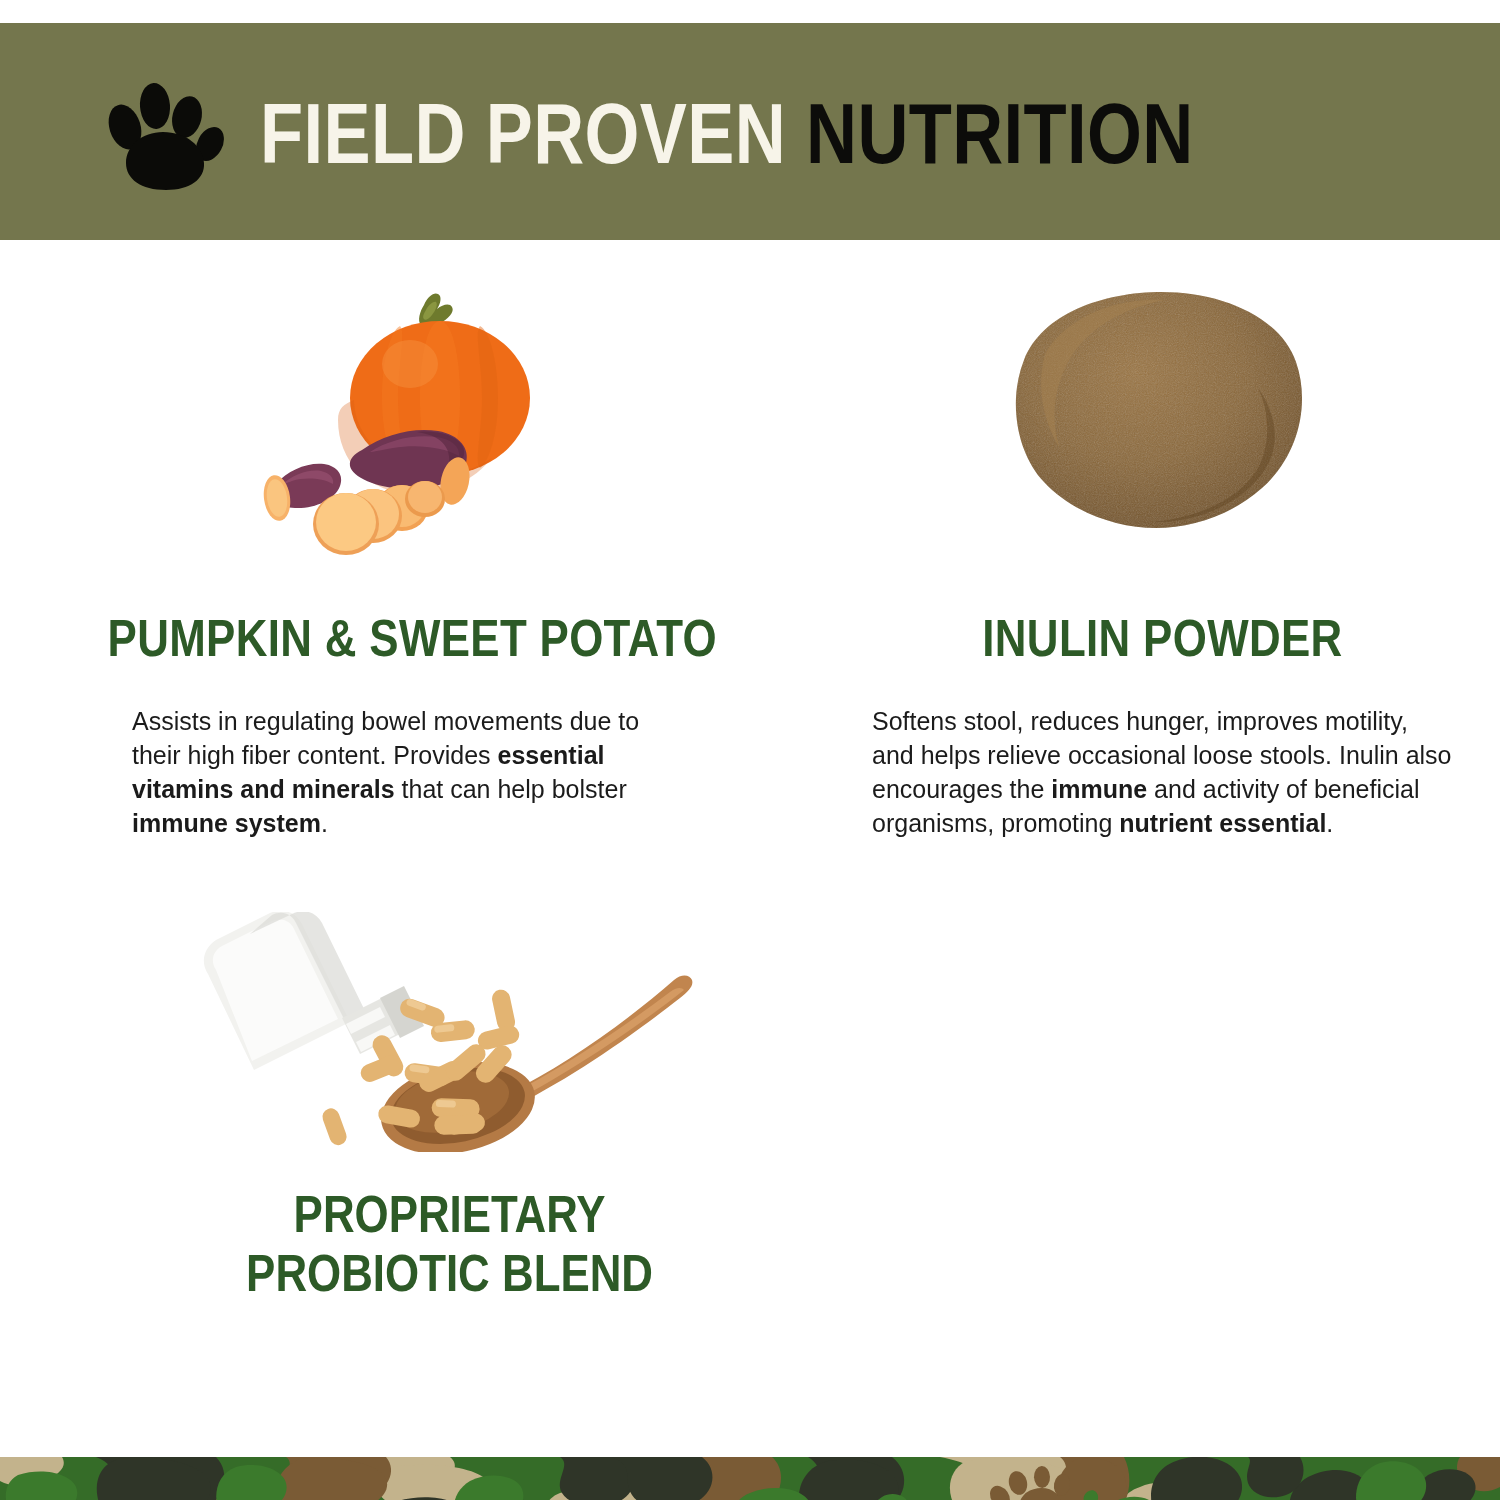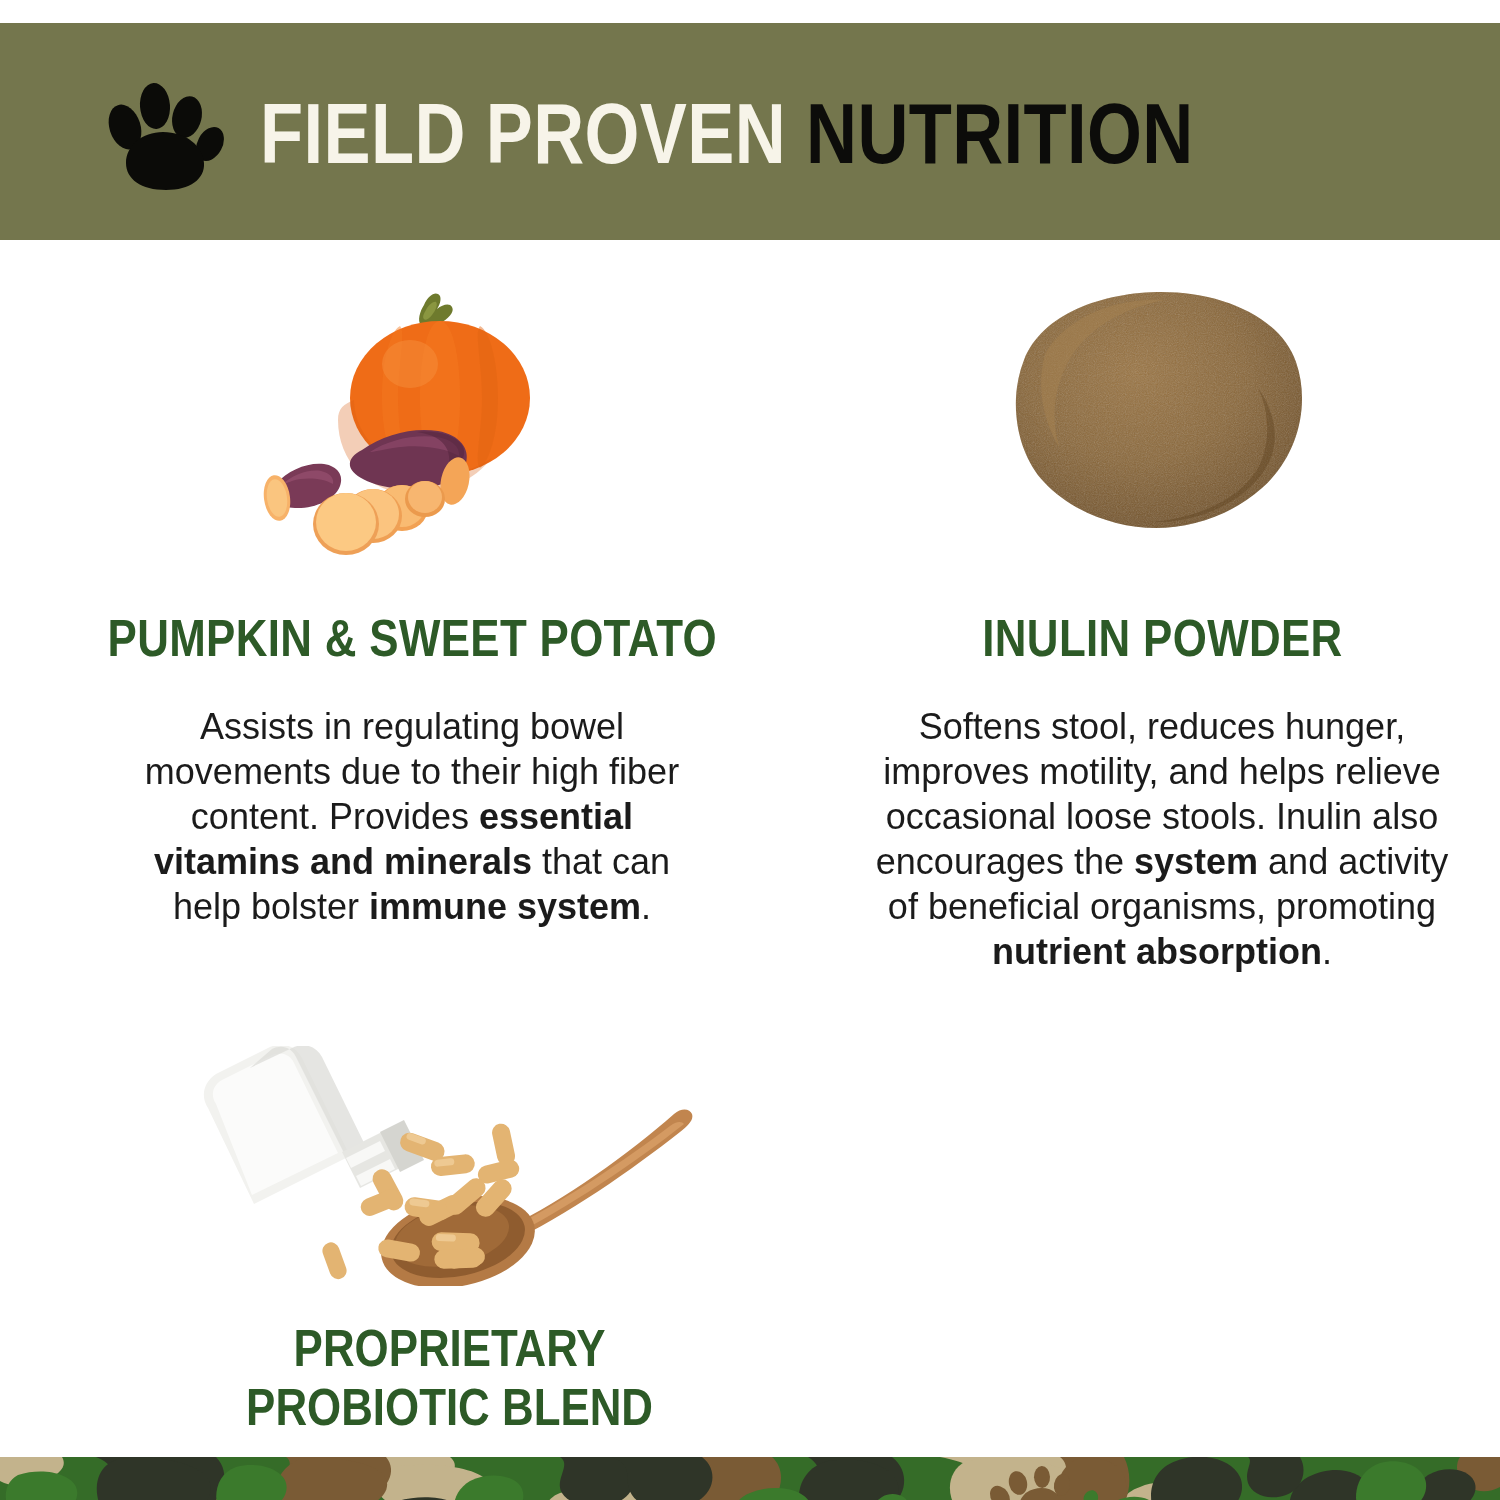--- a/index.html
+++ b/index.html
@@ -86,23 +86,22 @@
     font-size: 51px;
     line-height: 1.06;
     letter-spacing: 0.4px;
     text-align: center;
     transform: scaleX(0.86);
     white-space: nowrap;
     margin: 0;
   }
   .card-body {
     color: #1b1b1b;
-    font-size: 36px;
-    line-height: 45px;
-    text-align: center;
+    font-size: 25px;
+    line-height: 34px;
     width: 560px;
     margin: 0;
   }
   .card-body b { font-weight: 700; }
 
   
   .row-one {
     display: flex;
     justify-content: flex-start;
     width: 1500px;
@@ -220,21 +219,21 @@
                 <feComposite in2="SourceGraphic" operator="in"></feComposite>
               </filter>
             </defs>
             <path d="M160 12c58 0 118 24 134 70 14 40 4 92-34 126-30 27-70 40-106 40-40 0-84-16-112-46C14 172 6 120 22 80 40 34 100 12 160 12z" fill="url(#pg)"></path>
             <path d="M160 12c58 0 118 24 134 70 14 40 4 92-34 126-30 27-70 40-106 40-40 0-84-16-112-46C14 172 6 120 22 80 40 34 100 12 160 12z" filter="url(#grain)" fill="#d8b482" opacity="0.55"></path>
             <path d="M44 72C68 34 118 18 162 20c-40 8-78 28-96 62-14 26-18 58-8 86-18-28-24-66-14-96z" fill="#a5825088"></path>
             <path d="M268 180c-18 40-72 64-118 62 46-4 92-24 108-58 10-22 10-52-2-76 16 22 22 50 12 72z" fill="#5c411f66"></path>
           </svg>
         </div>
         <h2 class="card-title" style="margin-top: 42px; color: rgb(45, 90, 39);">INULIN POWDER</h2>
-        <p class="card-body" style="margin-top: 38px; width: 580px; color: rgb(27, 27, 27);">Softens stool, reduces hunger, improves motility, and helps relieve occasional loose stools. Inulin also encourages the <b>system</b> and activity of beneficial organisms, promoting <b>nutrient absorption</b>.</p>
+        <p class="card-body" style="margin-top: 38px; width: 580px; color: rgb(27, 27, 27);">Softens stool, reduces hunger, improves motility, and helps relieve occasional loose stools. Inulin also encourages the <b>immune</b> and activity of beneficial organisms, promoting <b>nutrient essential</b>.</p>
       </div>
 
     </div>
 
     <div class="row-one" style="margin-top:62px;">
       <div class="card-wide">
         <div class="art-box" style="height:250px;">
           <svg width="520" height="240" viewBox="0 0 520 240">
 
             <path d="M298 190c60-24 136-78 186-122 8-7 16-5 18 0 2 6-4 12-12 18-48 38-120 88-178 114z" fill="#c1854e"></path>

